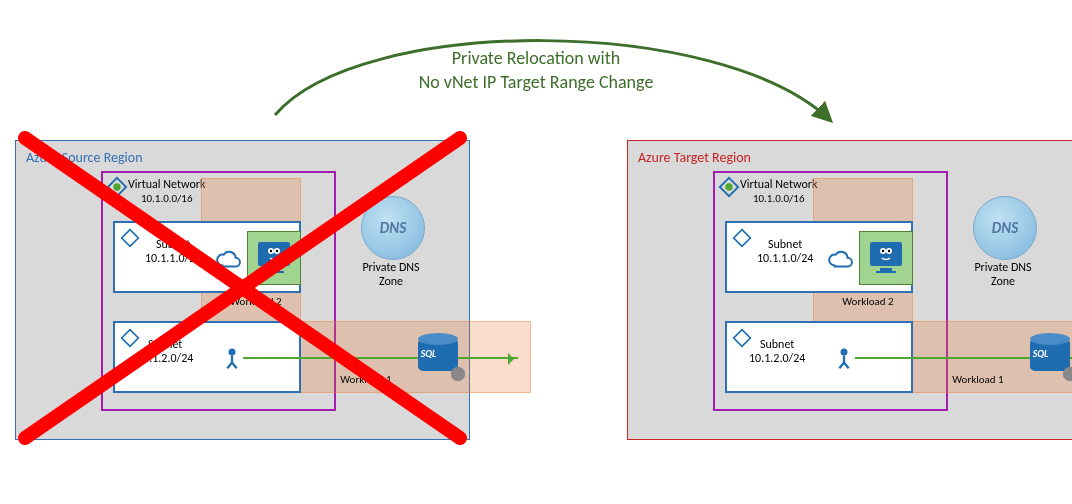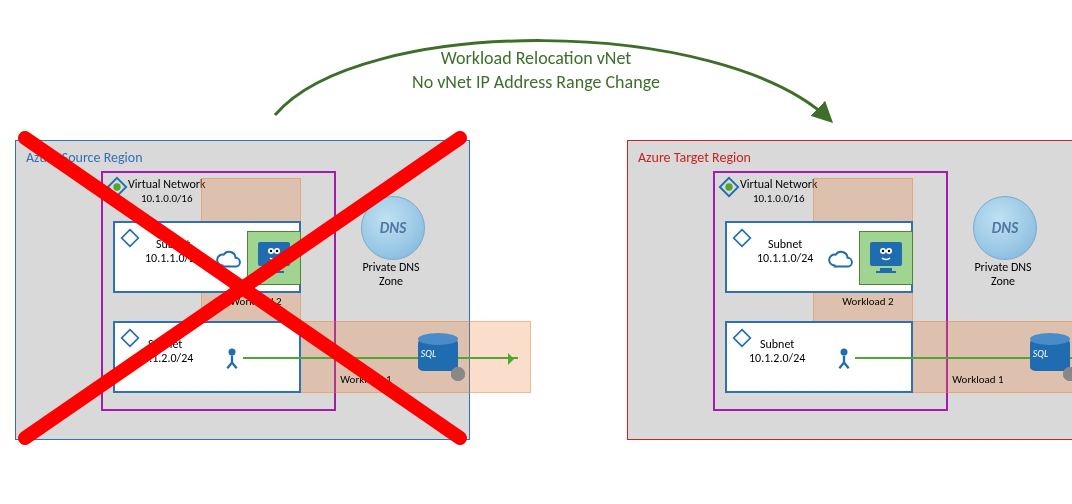--- a/index.html
+++ b/index.html
@@ -105,21 +105,21 @@
   .sql-drum .cyl {
     position:absolute; left:0; width:40px; top:6px; height:32px;
     background:#1f6db0; border-radius:6px/4px;
   }
   .sql-drum .top {
     position:absolute; left:0; width:40px; height:12px; top:0;
     background:#4a8cc7; border-radius:20px/6px;
   }
   .sql-drum .txt {
     position:absolute; width:21px; top:14px; text-align:center;
-    color:#fff; font-size:10px; font-weight:400; font-style:italic;
+    color:#fff; font-size:10px; font-weight:700; font-style:italic;
   }
   .sql-gear {
     position:absolute; right:-7px; bottom:-4px;
     width:14px; height:14px; border-radius:50%;
     background:#888; box-shadow:0 0 0 2px #888 inset;
   }
 
   .green-arrow {
     position:absolute;
     height:0;
@@ -148,22 +148,22 @@
     position:absolute;
     pointer-events:none;
   }
 </style>
 </head>
 <body>
 
 <div class="canvas">
 
   <div class="hdr" style="left:376px; top:46px;">
-    <span>Workload Relocation vNet</span><br>
-    <span>No vNet IP Address Range Change</span>
+    <span>Private Relocation with</span><br>
+    <span>No vNet IP Target Range Change</span>
   </div>
 
   <svg width="1072" height="160" style="position:absolute;left:0;top:0;">
     <defs>
       <marker id="arr" viewBox="0 0 10 10" refX="8" refY="5" markerWidth="7" markerHeight="7" orient="auto">
         <path d="M0,0 L10,5 L0,10 z" fill="#3d6f2b"></path>
       </marker>
     </defs>
     <path d="M 275,115 C 360,15 720,15 830,120" fill="none" stroke="#3d6f2b" stroke-width="3" marker-end="url(#arr)"></path>
   </svg>

